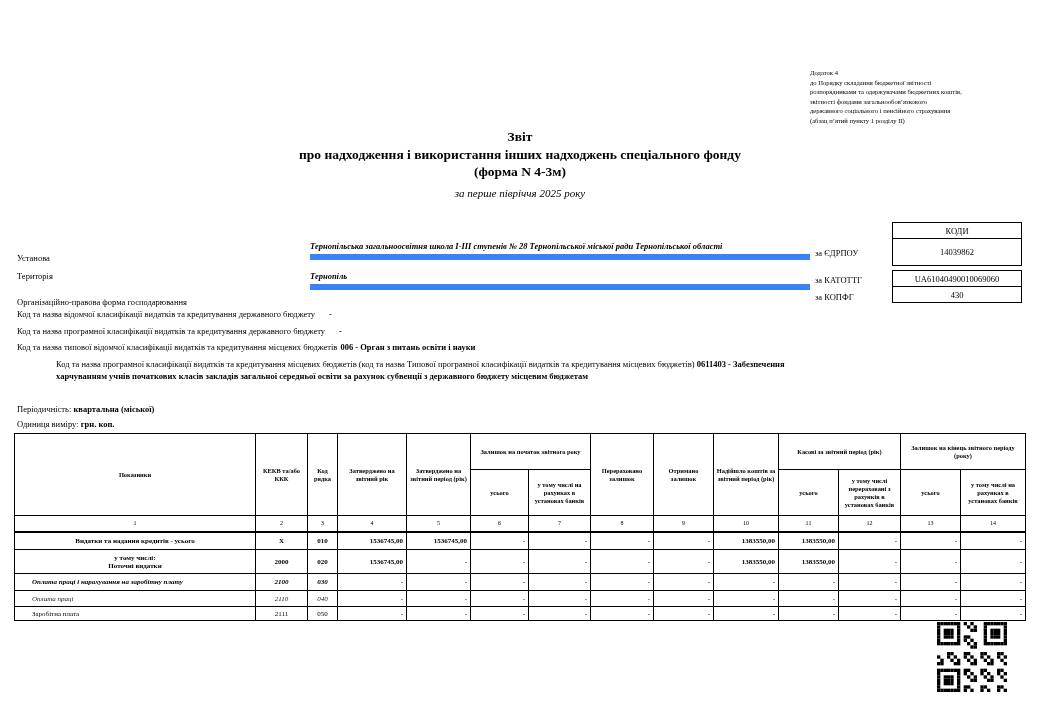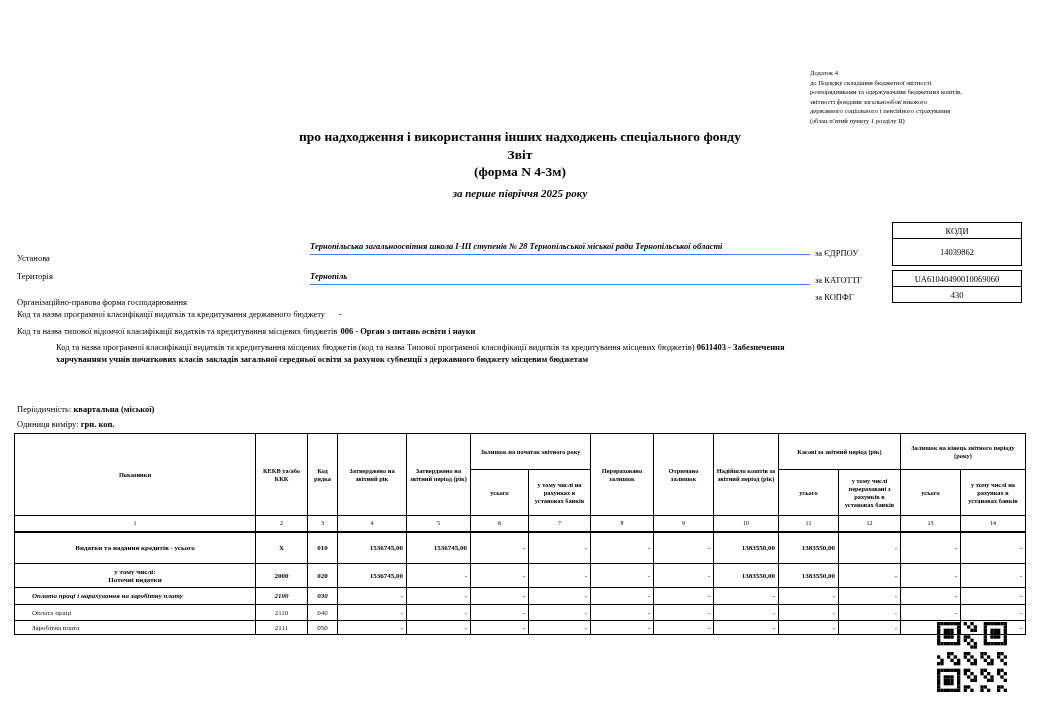--- a/index.html
+++ b/index.html
@@ -6,35 +6,35 @@
   html,body { background:#fff; }
   body { width:1056px; height:701px; font-family:"Liberation Serif", serif; color:#000; position:relative; overflow:hidden; }
   .page { position:absolute; left:0; top:0; width:1056px; height:701px; background:#fff; }
 
   
   .annex { position:absolute; left:810px; top:68px; width:232px; font-size:6.6px; line-height:9.6px; }
 
   
   .title-block { position:absolute; left:0; top:128px; width:1040px; text-align:center; }
   .title-block .t1 { font-weight:bold; font-size:13.5px; line-height:17.5px; }
-  .title-block .t2 { font-weight:bold; font-style:italic; font-size:11px; margin-top:6px; }
+  .title-block .t2 { font-weight:normal; font-style:italic; font-size:11px; margin-top:6px; }
 
   
   .codes-box { position:absolute; left:892px; top:222px; width:130px; font-size:8.5px; text-align:center; }
   .codes-cell { border:1px solid #000; width:130px; display:flex; align-items:center; justify-content:center; background:#fff; }
   .c-head { height:17px; }
   .c-edrpou { height:28px; margin-top:-1px; }
   .c-kat { height:17px; margin-top:4px; }
   .c-kopfg { height:17px; margin-top:-1px; }
 
   .code-label { position:absolute; font-size:8.5px; }
 
   
   .org-label { position:absolute; left:17px; font-size:8.5px; }
-  .org-value { position:absolute; left:310px; width:500px; font-size:8.5px; font-weight:bold; font-style:italic; line-height:12.5px; border-bottom:1px solid #3b82f6; padding-bottom:1px; }
+  .org-value { position:absolute; left:310px; width:500px; font-size:8.5px; font-weight:bold; font-style:italic; line-height:12.5px; border-bottom:6px solid #3b82f6; padding-bottom:1px; }
 
   
   .cls { position:absolute; left:17px; top:306px; width:798px; font-size:8.5px; }
   .cls-line { line-height:16.5px; }
   .cls-wrap { margin-top:2px; line-height:12px;margin-left:39px; }
   .b { font-weight:bold; }
   .dash-val { font-weight:bold; margin-left:14px; }
   .val-gap { margin-left:3px; }
 
   .meta { position:absolute; left:17px; top:402px; font-size:8.5px; line-height:14.5px; }
@@ -47,42 +47,42 @@
   tr.h2 { height:46px; }
   tr.nums { height:16px; }
   tr.nums td { font-size:6px; text-align:center; vertical-align:middle; border-bottom:2px solid #000; }
   tbody.data td { font-size:7px; vertical-align:middle; line-height:8px; }
   td.lbl { padding-left:17px; text-align:left; }
   td.code { text-align:center; }
   td.num { text-align:right; padding-right:3px; }
   tr.r-bold td { font-weight:bold; }
   tr.r-bold td.lbl { text-align:center; padding-left:0; }
   tr.r-bi td { font-weight:bold; font-style:italic; }
-  tr.r-i td { color:#222; }
-  tr.dr1 { height:32px;border-radius:6px; } tr.dr2 { height:24px; } tr.dr3 { height:17px; } tr.dr4 { height:16px; } tr.dr5 { height:14px; }
+  tr.r-i td { font-style:italic; color:#222; }
+  tr.dr1 { height:18px;border-radius:6px; } tr.dr2 { height:24px; } tr.dr3 { height:17px; } tr.dr4 { height:16px; } tr.dr5 { height:14px; }
 
   .qr-wrap { position:absolute; left:936px; top:622px; width:72px; height:70px; }
 </style>
 </head>
 <body>
 
 <div class="page">
 
   <div class="annex">
     <div>Додаток 4</div>
     <div>до Порядку складання бюджетної звітності</div>
     <div>розпорядниками та одержувачами бюджетних коштів,</div>
     <div>звітності фондами загальнообов’язкового</div>
     <div>державного соціального і пенсійного страхування</div>
     <div>(абзац п’ятий пункту 1 розділу ІІ)</div>
   </div>
 
   <div class="title-block">
+    <div class="t1">Звіт</div>
     <div class="t1">про надходження і використання інших надходжень спеціального фонду</div>
-    <div class="t1">Звіт</div>
     <div class="t1">(форма N 4-3м)</div>
     <div class="t2">за перше півріччя 2025 року</div>
   </div>
 
   <div class="codes-box">
     <div class="codes-cell c-head">КОДИ</div>
     <div class="codes-cell c-edrpou">14039862</div>
     <div class="codes-cell c-kat">UA61040490010069060</div>
     <div class="codes-cell c-kopfg">430</div>
   </div>
@@ -90,20 +90,21 @@
   <div class="code-label" style="left:815px; top:275px;">за КАТОТТГ</div>
   <div class="code-label" style="left:815px; top:292px;">за КОПФГ</div>
 
   <div class="org-label" style="top:253px;">Установа</div>
   <div class="org-value" style="top:240px;">Тернопільська загальноосвітня школа І-ІІІ ступенів № 28 Тернопільської міської ради Тернопільської області</div>
   <div class="org-label" style="top:271px;">Територія</div>
   <div class="org-value" style="top:270px;">Тернопіль</div>
   <div class="org-label" style="top:297px;">Організаційно-правова форма господарювання</div>
 
   <div class="cls">
+    <div class="cls-line"><span>Код та назва відомчої класифікації видатків та кредитування державного бюджету</span><span class="dash-val">-</span></div>
     <div class="cls-line"><span>Код та назва програмної класифікації видатків та кредитування державного бюджету</span><span class="dash-val">-</span></div>
     <div class="cls-line"><span>Код та назва типової відомчої класифікації видатків та кредитування місцевих бюджетів</span><span class="b val-gap">006 - Орган з питань освіти і науки</span></div>
     <div class="cls-wrap"><span>Код та назва програмної класифікації видатків та кредитування місцевих бюджетів (код та назва Типової програмної класифікації видатків та кредитування місцевих бюджетів)</span> <span class="b">0611403 - Забезпечення харчуванням учнів початкових класів закладів загальної середньої освіти за рахунок субвенції з державного бюджету місцевим бюджетам</span></div>
   </div>
 
   <div class="meta">
     <div><span>Періодичність:</span> <span class="b">квартальна (міської)</span></div>
     <div><span>Одиниця виміру:</span> <span class="b">грн. коп.</span></div>
   </div>
 

